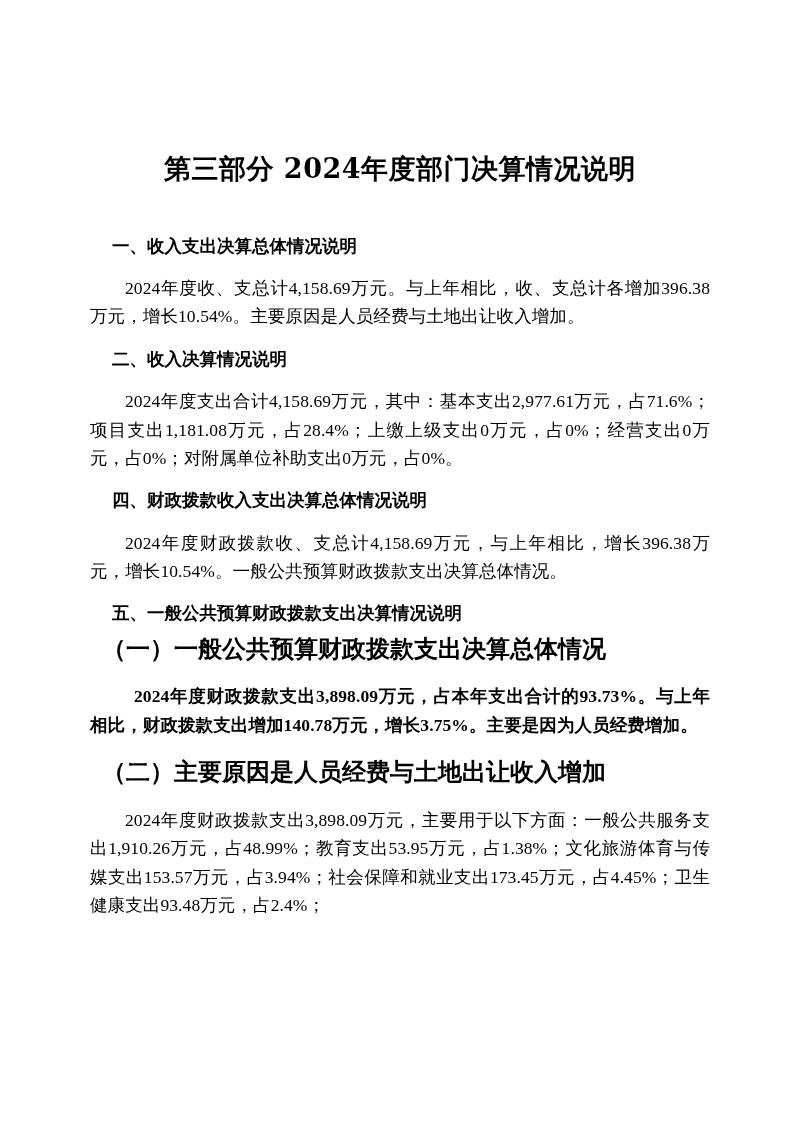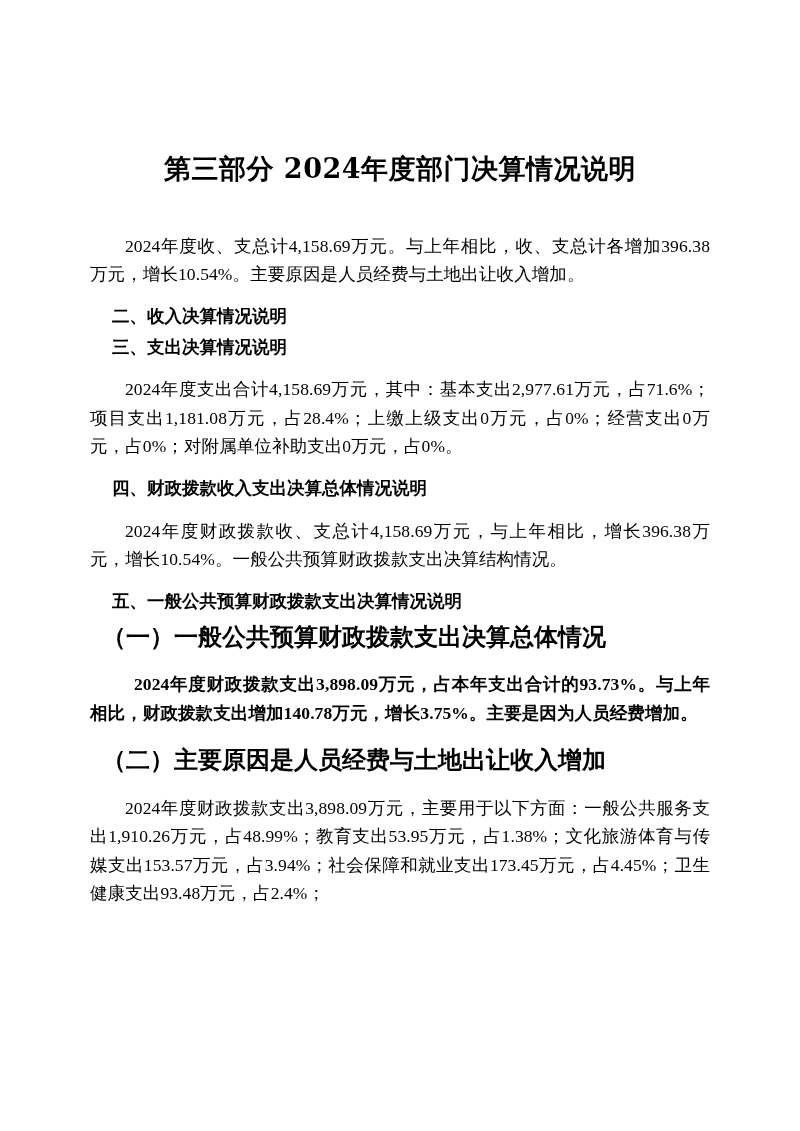--- a/index.html
+++ b/index.html
@@ -63,29 +63,29 @@
     font-weight: bold;
   }
 </style>
 </head>
 <body>
 
 <div class="page">
 
   <h1 class="doc-title">第三部分  2024年度部门决算情况说明</h1>
 
+  <h2 class="h2">一、收入支出决算总体情况说明</h2>
   <p class="para">2024年度收、支总计4,158.69万元。与上年相比，收、支总计各增加396.38万元，增长10.54%。主要原因是人员经费与土地出让收入增加。</p>
 
   <h2 class="h2">二、收入决算情况说明</h2>
 
-  <h2 class="h2">三、支出决算情况说明</h2>
   <p class="para">2024年度支出合计4,158.69万元，其中：基本支出2,977.61万元，占71.6%；项目支出1,181.08万元，占28.4%；上缴上级支出0万元，占0%；经营支出0万元，占0%；对附属单位补助支出0万元，占0%。</p>
 
   <h2 class="h2">四、财政拨款收入支出决算总体情况说明</h2>
-  <p class="para">2024年度财政拨款收、支总计4,158.69万元，与上年相比，增长396.38万元，增长10.54%。一般公共预算财政拨款支出决算结构情况。</p>
+  <p class="para">2024年度财政拨款收、支总计4,158.69万元，与上年相比，增长396.38万元，增长10.54%。一般公共预算财政拨款支出决算总体情况。</p>
 
   <h2 class="h2">五、一般公共预算财政拨款支出决算情况说明</h2>
 
   <h3 class="h3">（一）一般公共预算财政拨款支出决算总体情况</h3>
   <p class="para indent-wide">2024年度财政拨款支出3,898.09万元，占本年支出合计的93.73%。与上年相比，财政拨款支出增加140.78万元，增长3.75%。主要是因为人员经费增加。</p>
 
   <h3 class="h3">（二）主要原因是人员经费与土地出让收入增加</h3>
   <p class="para">2024年度财政拨款支出3,898.09万元，主要用于以下方面：一般公共服务支出1,910.26万元，占48.99%；教育支出53.95万元，占1.38%；文化旅游体育与传媒支出153.57万元，占3.94%；社会保障和就业支出173.45万元，占4.45%；卫生健康支出93.48万元，占2.4%；</p>
 
 </div>

